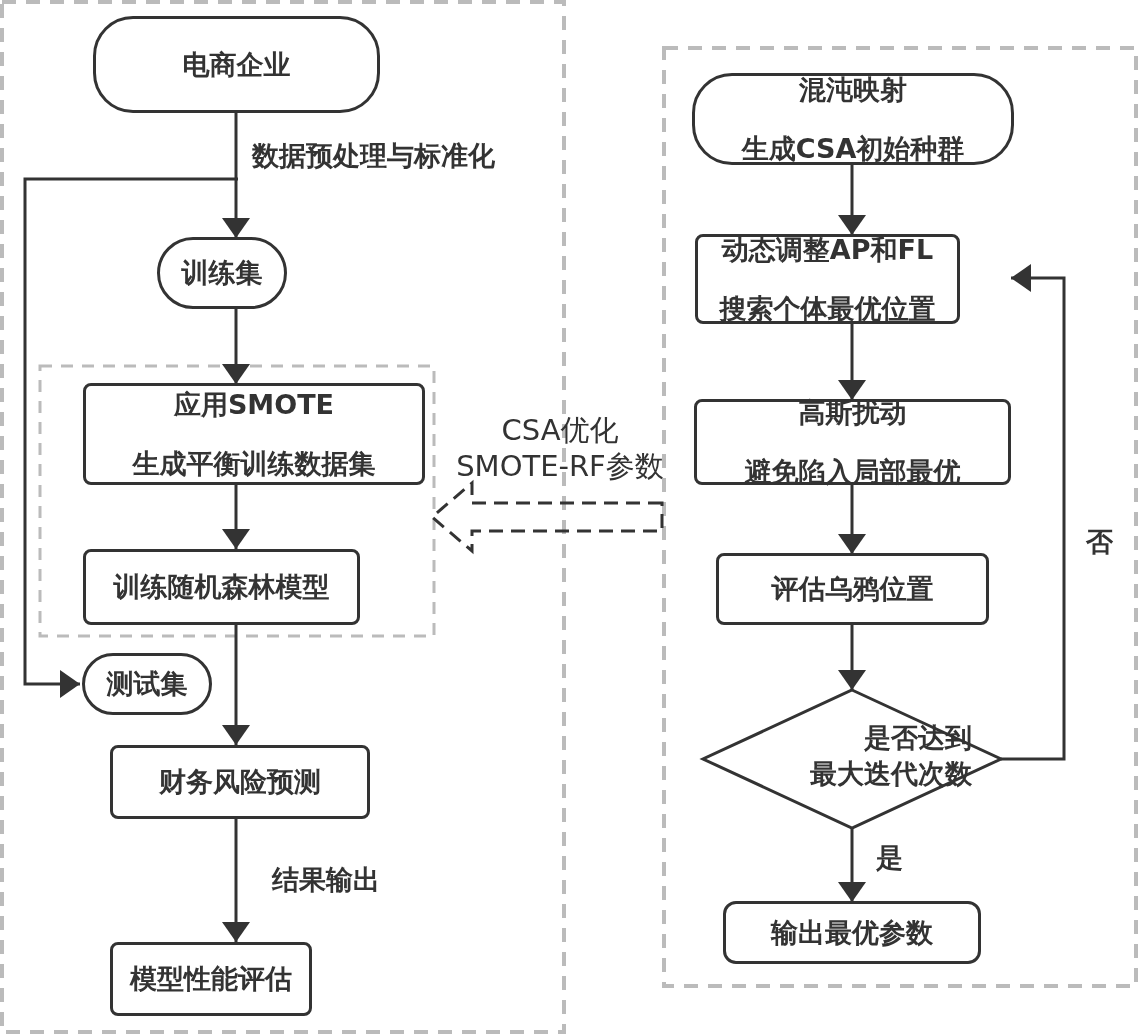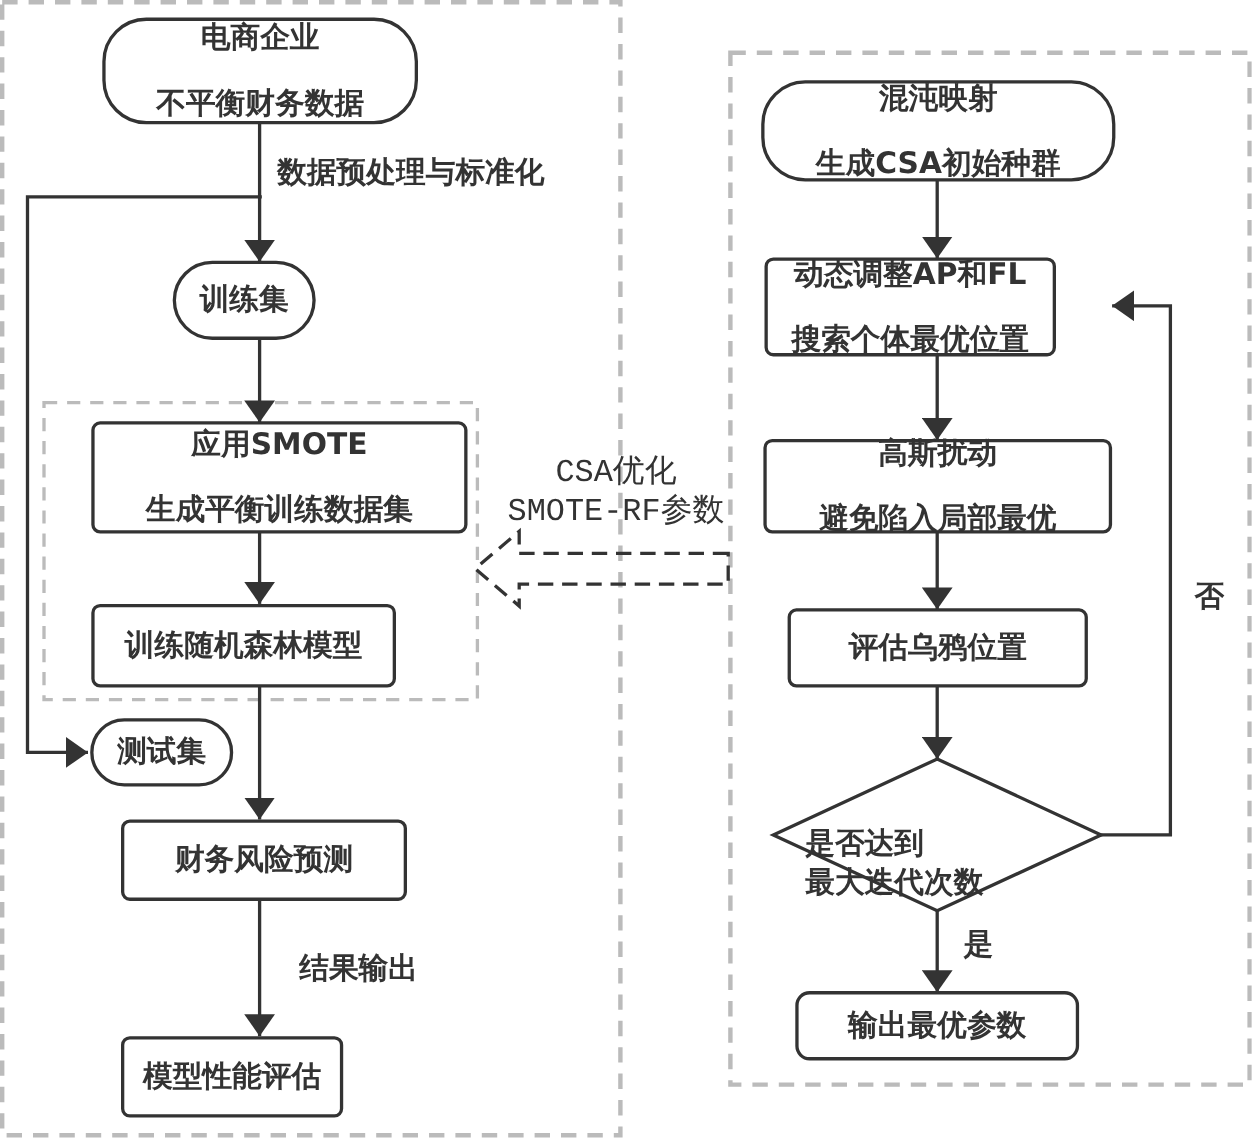--- a/index.html
+++ b/index.html
@@ -5,23 +5,23 @@
   html, body { margin:0; padding:0; background:#ffffff; }
   body { width:1138px; height:1036px; position:relative; overflow:hidden;
          font-family:"DejaVu Sans", "Liberation Sans", sans-serif; color:#333333; }
   svg#canvas { position:absolute; left:0; top:0; }
   .node { position:absolute; box-sizing:border-box; border:3px solid #333333; background:#ffffff;
           display:flex; flex-direction:column; align-items:center; justify-content:center;
           font-weight:bold; font-size:27px; line-height:1.3; text-align:center; color:#333333;gap:24px; }
   .pill { border-radius:40px; }
   .rnd { border-radius:8px; }
   .sq { border-radius:0; }
-  .label { position:absolute; font-weight:bold; font-size:27px; color:#333333; white-space:nowrap;font-family:Liberation Mono, monospace; }
+  .label { position:absolute; font-weight:bold; font-size:27px; color:#333333; white-space:nowrap; }
   .label.light { font-weight:normal; font-size:29px; text-align:center; line-height:1.25; color:#333333; }
-  .dtext { position:absolute; font-weight:bold; font-size:27px; line-height:1.35; text-align:left; color:#333333;margin-top:29px; }
+  .dtext { position:absolute; font-weight:bold; font-size:27px; line-height:1.35; text-align:right; color:#333333; }
 </style>
 </head>
 <body>
 
 <svg id="canvas" width="1138" height="1036">
   <defs>
     <marker id="ah" markerWidth="12" markerHeight="14" refX="11" refY="7" orient="auto" markerUnits="userSpaceOnUse">
       <path d="M0,0 L12,7 L0,14 Z" fill="#333333"></path>
     </marker>
     <marker id="ahv" viewBox="0 0 20 28" markerWidth="20" markerHeight="28" refX="20" refY="14" orient="auto" markerUnits="userSpaceOnUse">
@@ -46,21 +46,20 @@
   <line x1="852" y1="323" x2="852" y2="400" stroke="#333" stroke-width="3" marker-end="url(#ahv)"></line>
   <line x1="852" y1="484" x2="852" y2="554" stroke="#333" stroke-width="3" marker-end="url(#ahv)"></line>
   <line x1="852" y1="612" x2="852" y2="690" stroke="#333" stroke-width="3" marker-end="url(#ahv)"></line>
   <polygon points="852,690 1001,759 852,828 703,759" fill="#ffffff" stroke="#333" stroke-width="3"></polygon>
   <polyline points="1001,759 1064,759 1064,278 1011,278" fill="none" stroke="#333" stroke-width="3" marker-end="url(#ahv)"></polyline>
   <line x1="852" y1="828" x2="852" y2="902" stroke="#333" stroke-width="3" marker-end="url(#ahv)"></line>
 </svg>
 
 <div class="node pill" style="left:93px;top:16px;width:287px;height:97px;">
   <span>电商企业</span>
-  <span>不平衡财务数据</span>
 </div>
 <div class="label" style="left:252px;top:138px;">数据预处理与标准化</div>
 
 <div class="node pill" style="left:157px;top:237px;width:130px;height:72px;">
   <span>训练集</span>
 </div>
 
 <div class="node rnd" style="left:67px;top:383px;width:342px;height:102px;margin-left:16px;">
   <span>应用SMOTE</span>
   <span>生成平衡训练数据集</span>

